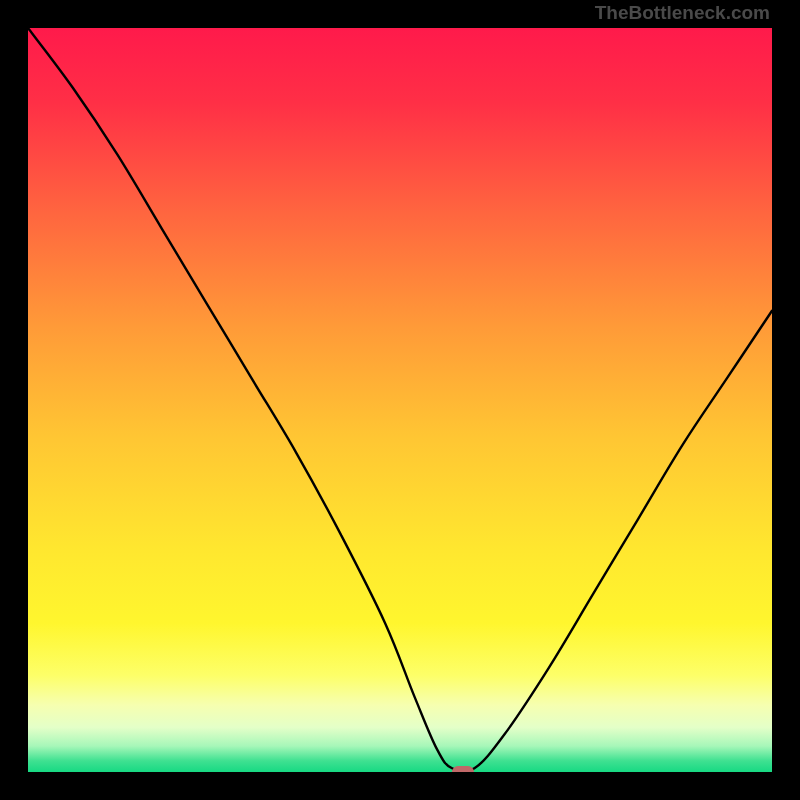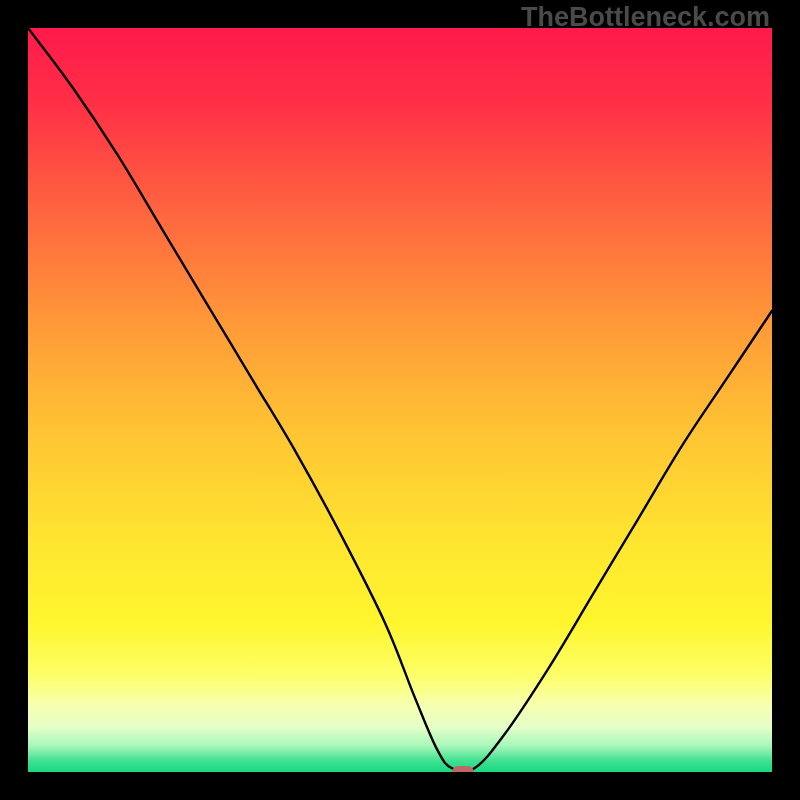--- a/index.html
+++ b/index.html
@@ -43,21 +43,21 @@
   }
   .marker {
     position: absolute;
     border-radius: 10px;
   }
   .watermark {
     position: absolute;
     top: 2px;
     right: 30px;
     color: #4a4a4a;
-    font-size: 27px;
+    font-size: 19px;
     font-weight: 600;
     letter-spacing: 0px;
   }
 </style>
 </head>
 <body>
 
 <div class="frame">
 
   <div class="watermark">TheBottleneck.com</div>

